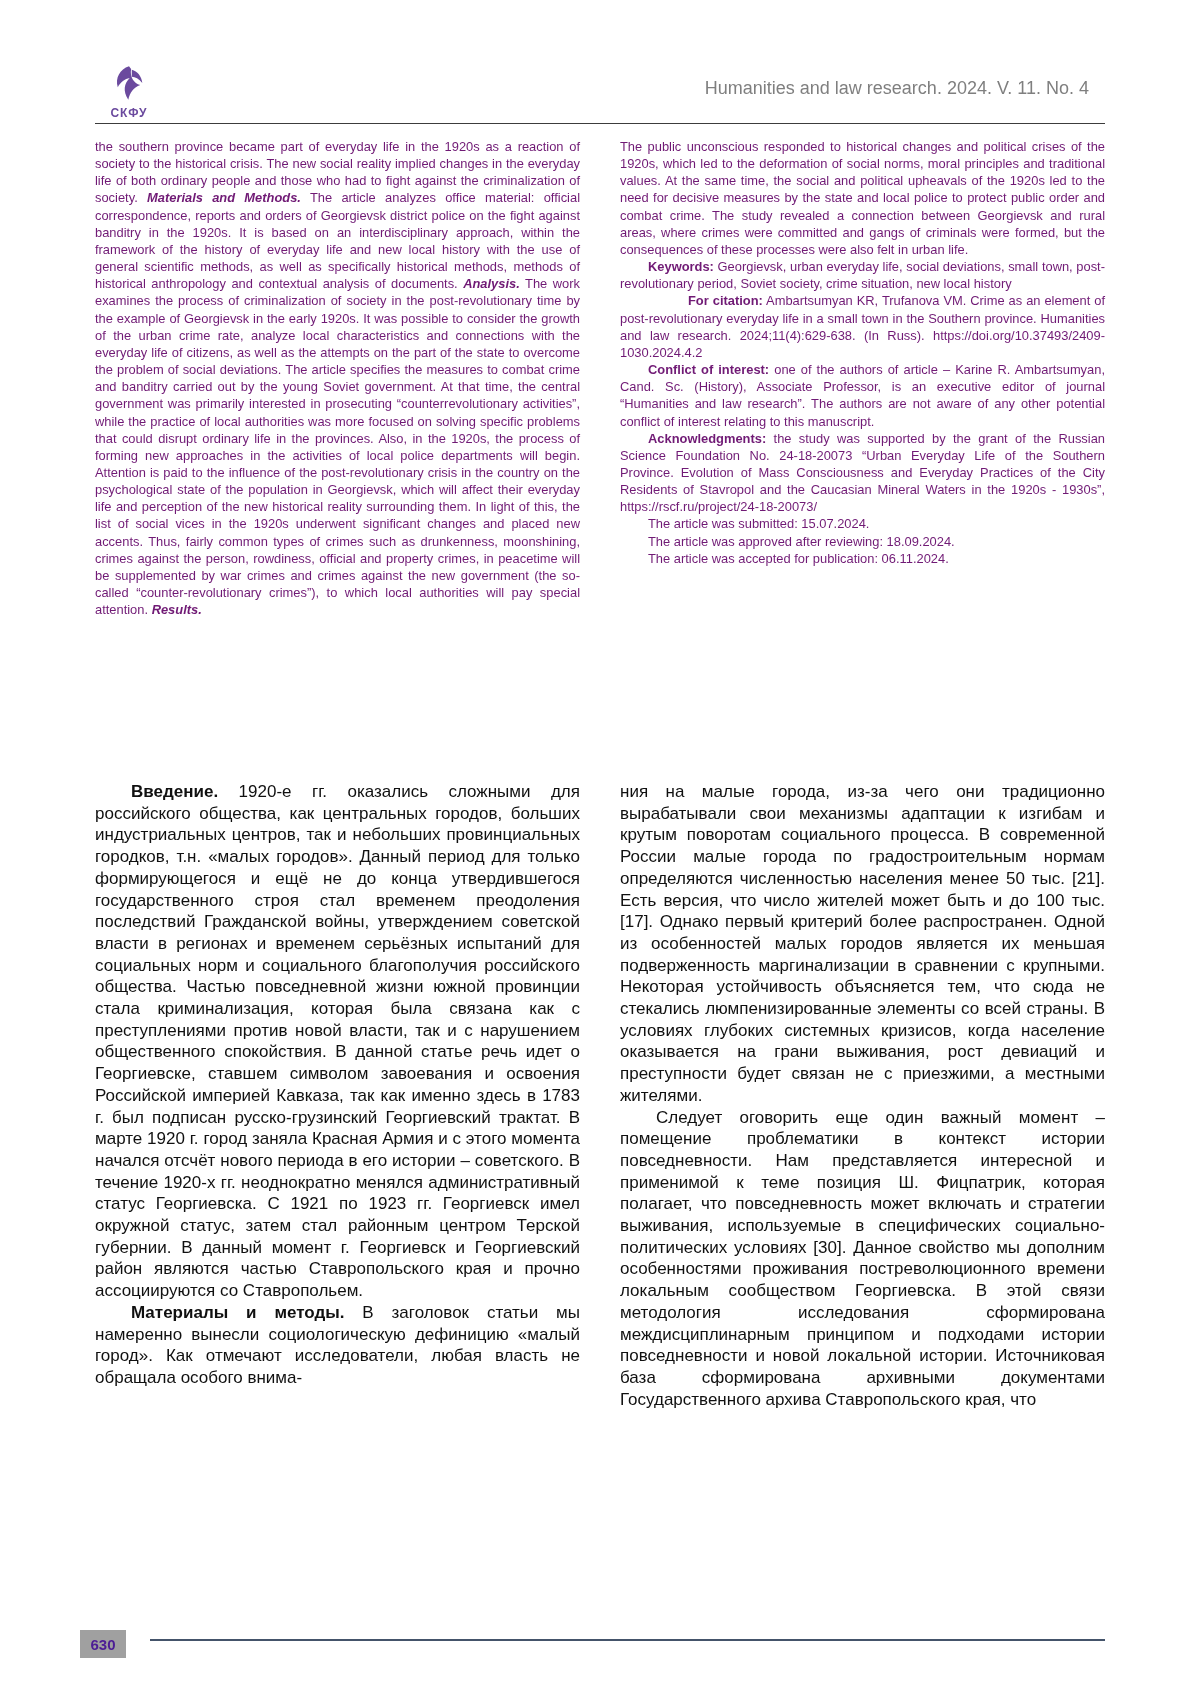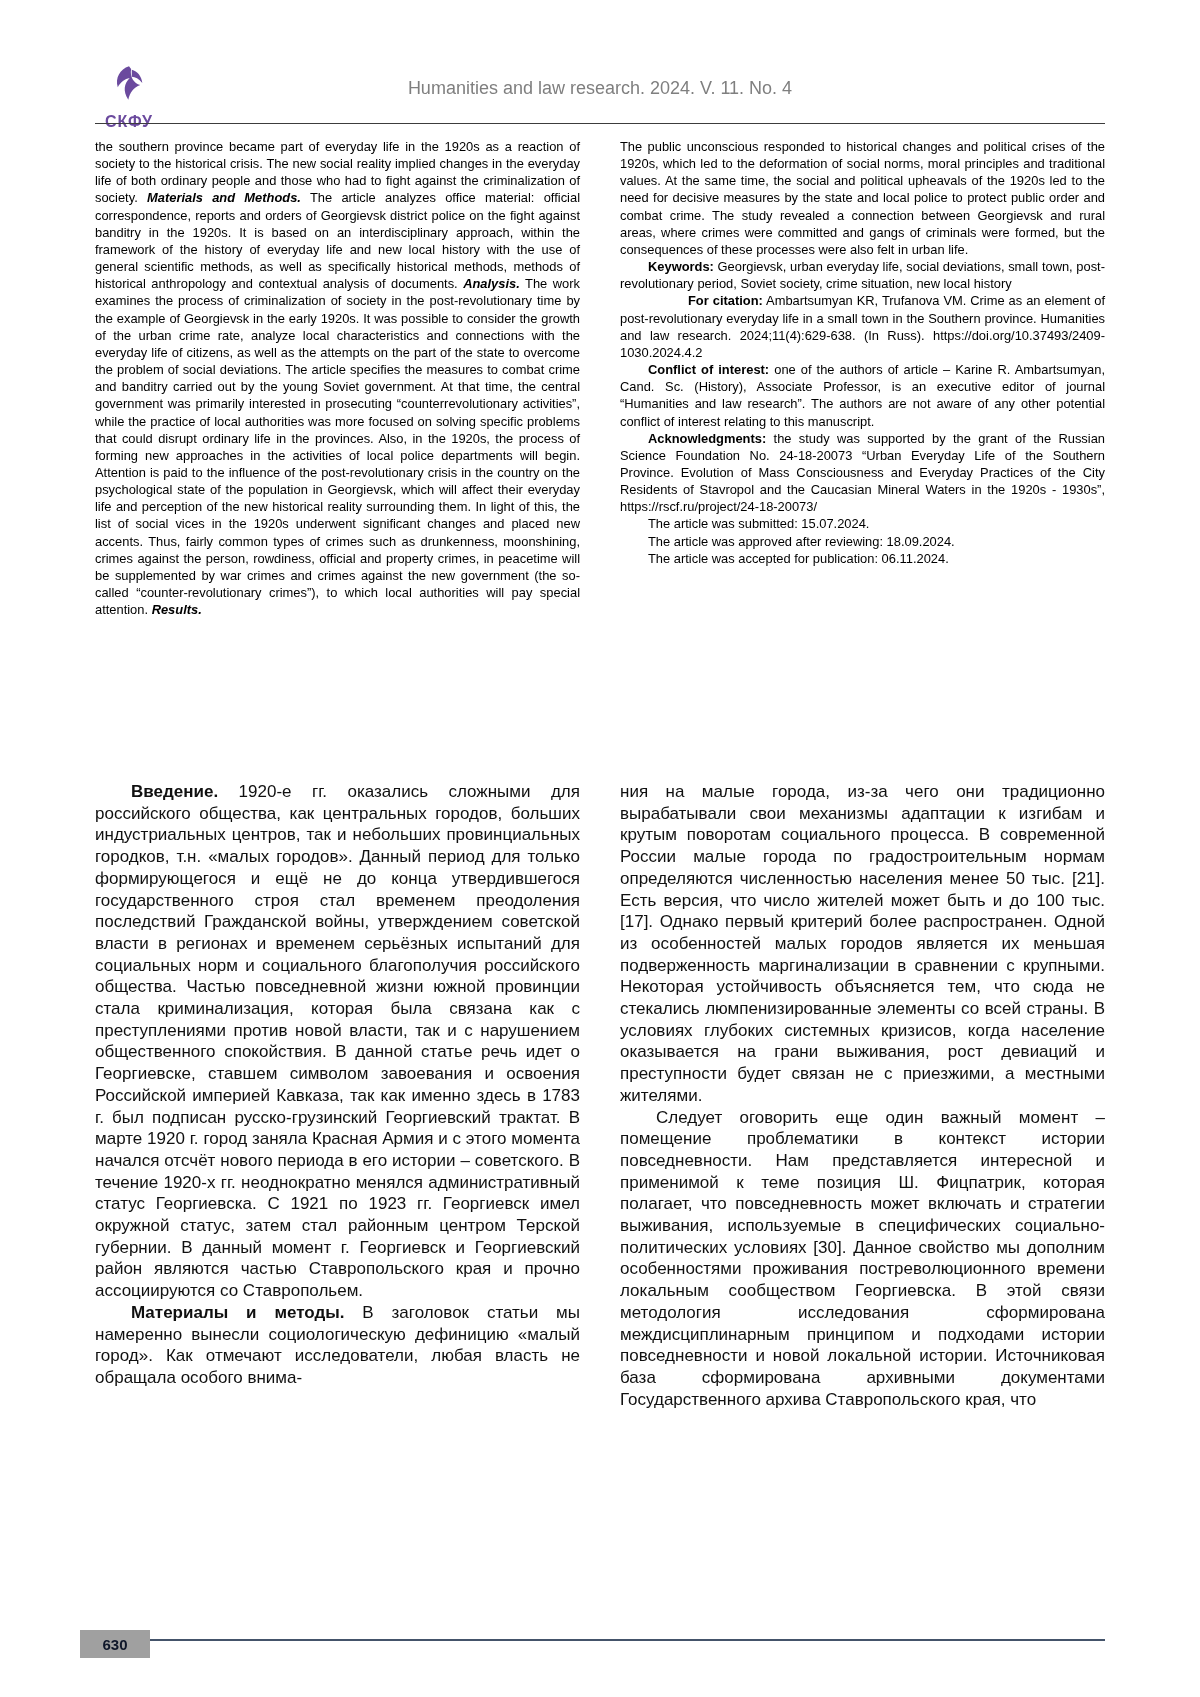--- a/index.html
+++ b/index.html
@@ -10,39 +10,39 @@
     height: 1697px;
     background: #ffffff;
     font-family: "Liberation Sans", sans-serif;
     color: #151515;
     overflow: hidden;
   }
   
   .header { position: absolute; top: 64px; left: 95px; width: 1010px; height: 60px; }
   .logo { position: absolute; left: 2px; top: 0; width: 64px; text-align: center; }
   .logo svg { display: block; margin: 0 auto; width: 42px; height: 38px; }
-  .logo-text { color: var(--logo-purple, #6b4a9e); font-weight: bold; font-size: 16px; letter-spacing: 1px; margin-top: 11px; }
-  .journal-title { position: absolute; left: 0; right: 0; top: 14px; text-align: center; color: var(--header-text, #7f7f7f); font-size: 18px; }
+  .logo-text { color: var(--logo-purple, #6b4a9e); font-weight: bold; font-size: 12px; letter-spacing: 1px; margin-top: 4px; }
+  .journal-title { position: absolute; left: 0; right: 16px; top: 14px; text-align: right; color: var(--header-text, #7f7f7f); font-size: 18px; }
   .header-rule { position: absolute; top: 123px; left: 95px; width: 1010px; height: 0; border-top: 1px solid #3c3c3c; }
   
   .twocol { position: absolute; left: 95px; width: 1010px; display: flex; gap: 40px; }
   .abstract { top: 138px; }
   .bodytext { top: 781px; }
   .col { width: 485px; text-align: justify; }
-  .abstract .col { font-size: 12.9px; line-height: 17.15px; color: #000000; }
+  .abstract .col { font-size: 12.9px; line-height: 17.15px; color: #701a75; }
   .abstract .col p { margin: 0; overflow-wrap: break-word; }
   .abstract .col p.indent { text-indent: 28px; }
   .bodytext .col { font-size: 17px; line-height: 21.7px; color: #101010; }
   .bodytext .col p { margin: 0; overflow-wrap: break-word; }
   .bodytext .col p.indent { text-indent: 36px; }
   
   .page-num {
-    position: absolute; left: 80px; top: 1630px; width: 70px; height: 28px;
+    position: absolute; left: 80px; top: 1630px; width: 46px; height: 28px;
     background: var(--page-number-bg, #a0a0a0);
-    color: #0f172a; font-weight: bold; font-size: 15px;
+    color: #4c1d95; font-weight: bold; font-size: 15px;
     display: flex; align-items: center; justify-content: center;
   }
   .footer-rule { position: absolute; left: 150px; top: 1639px; width: 955px; height: 0; border-top: 2.5px solid var(--footer-line, #44546a); }
 </style>
 </head>
 <body>
 
 <div class="page">
 
   <div class="header">

